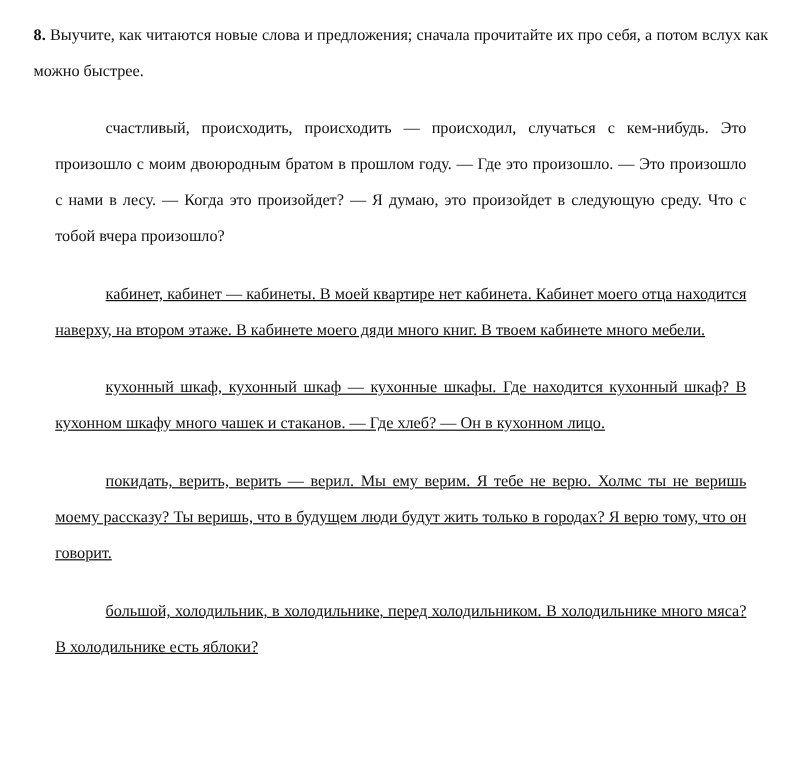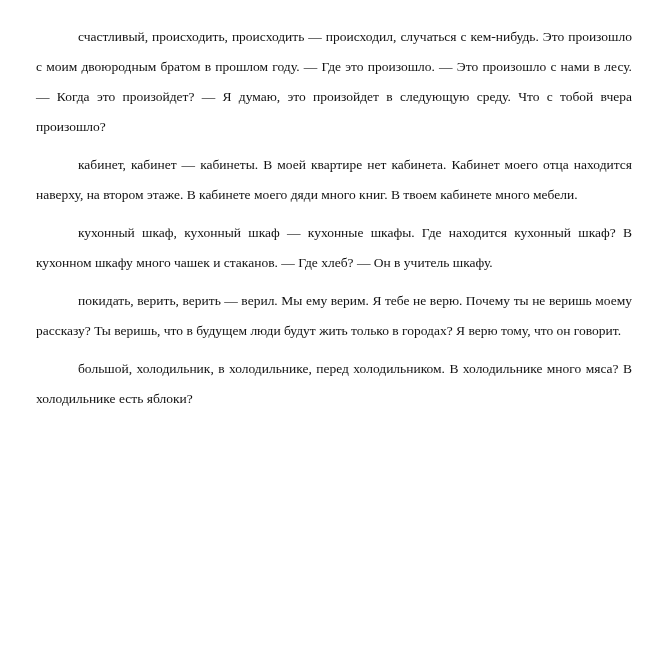--- a/index.html
+++ b/index.html
@@ -29,36 +29,41 @@
     margin: 0 0 2px 0;
   }
   .exercise-head .num {
     font-weight: bold;
   }
   p.para {
     font-size: 13.5px;
     line-height: 30px;
     text-align: justify;
     text-align-last: left;
-    margin: 8px;
+    margin: 18px;
     text-indent: 42px;
     hyphens: manual;
   }
   p.para + p.para {
     margin-top: 0;
+    text-decoration: underline;
   }
   .blk {
     margin-top: 9px;
   }
 </style>
 </head>
 <body>
 
 <div id="page">
 
+  <div class="exercise-head">
+    <span class="num">8.</span>
+    <span>Выучите, как читаются новые слова и предложения; сначала прочитайте их про себя, а потом вслух как можно быстрее.</span>
+  </div>
 
   <p class="para blk">счастливый, происходить, происходить — происходил, случаться с кем-нибудь. Это произошло с моим двоюродным братом в прошлом году. — Где это произошло. — Это произошло с нами в лесу. — Когда это произойдет? — Я думаю, это произойдет в следующую среду. Что с тобой вчера произошло?</p>
   <p class="para blk">кабинет, кабинет — кабинеты. В моей квартире нет кабинета. Кабинет моего отца находится наверху, на втором этаже. В кабинете моего дяди много книг. В твоем кабинете много мебели.</p>
-  <p class="para blk">кухонный шкаф, кухонный шкаф — кухонные шкафы. Где находится кухонный шкаф? В кухонном шкафу много чашек и стаканов. — Где хлеб? — Он в учитель шкафу.</p>
-  <p class="para blk">покидать, верить, верить — верил. Мы ему верим. Я тебе не верю. Почему ты не веришь моему рассказу? Ты веришь, что в будущем люди будут жить только в городах? Я верю тому, что он говорит.</p>
+  <p class="para blk">кухонный шкаф, кухонный шкаф — кухонные шкафы. Где находится кухонный шкаф? В кухонном шкафу много чашек и стаканов. — Где хлеб? — Он в кухонном лицо.</p>
+  <p class="para blk">покидать, верить, верить — верил. Мы ему верим. Я тебе не верю. Холмс ты не веришь моему рассказу? Ты веришь, что в будущем люди будут жить только в городах? Я верю тому, что он говорит.</p>
   <p class="para blk">большой, холодильник, в холодильнике, перед холодильником. В холодильнике много мяса? В холодильнике есть яблоки?</p>
 
 </div>
 
 </body></html>

